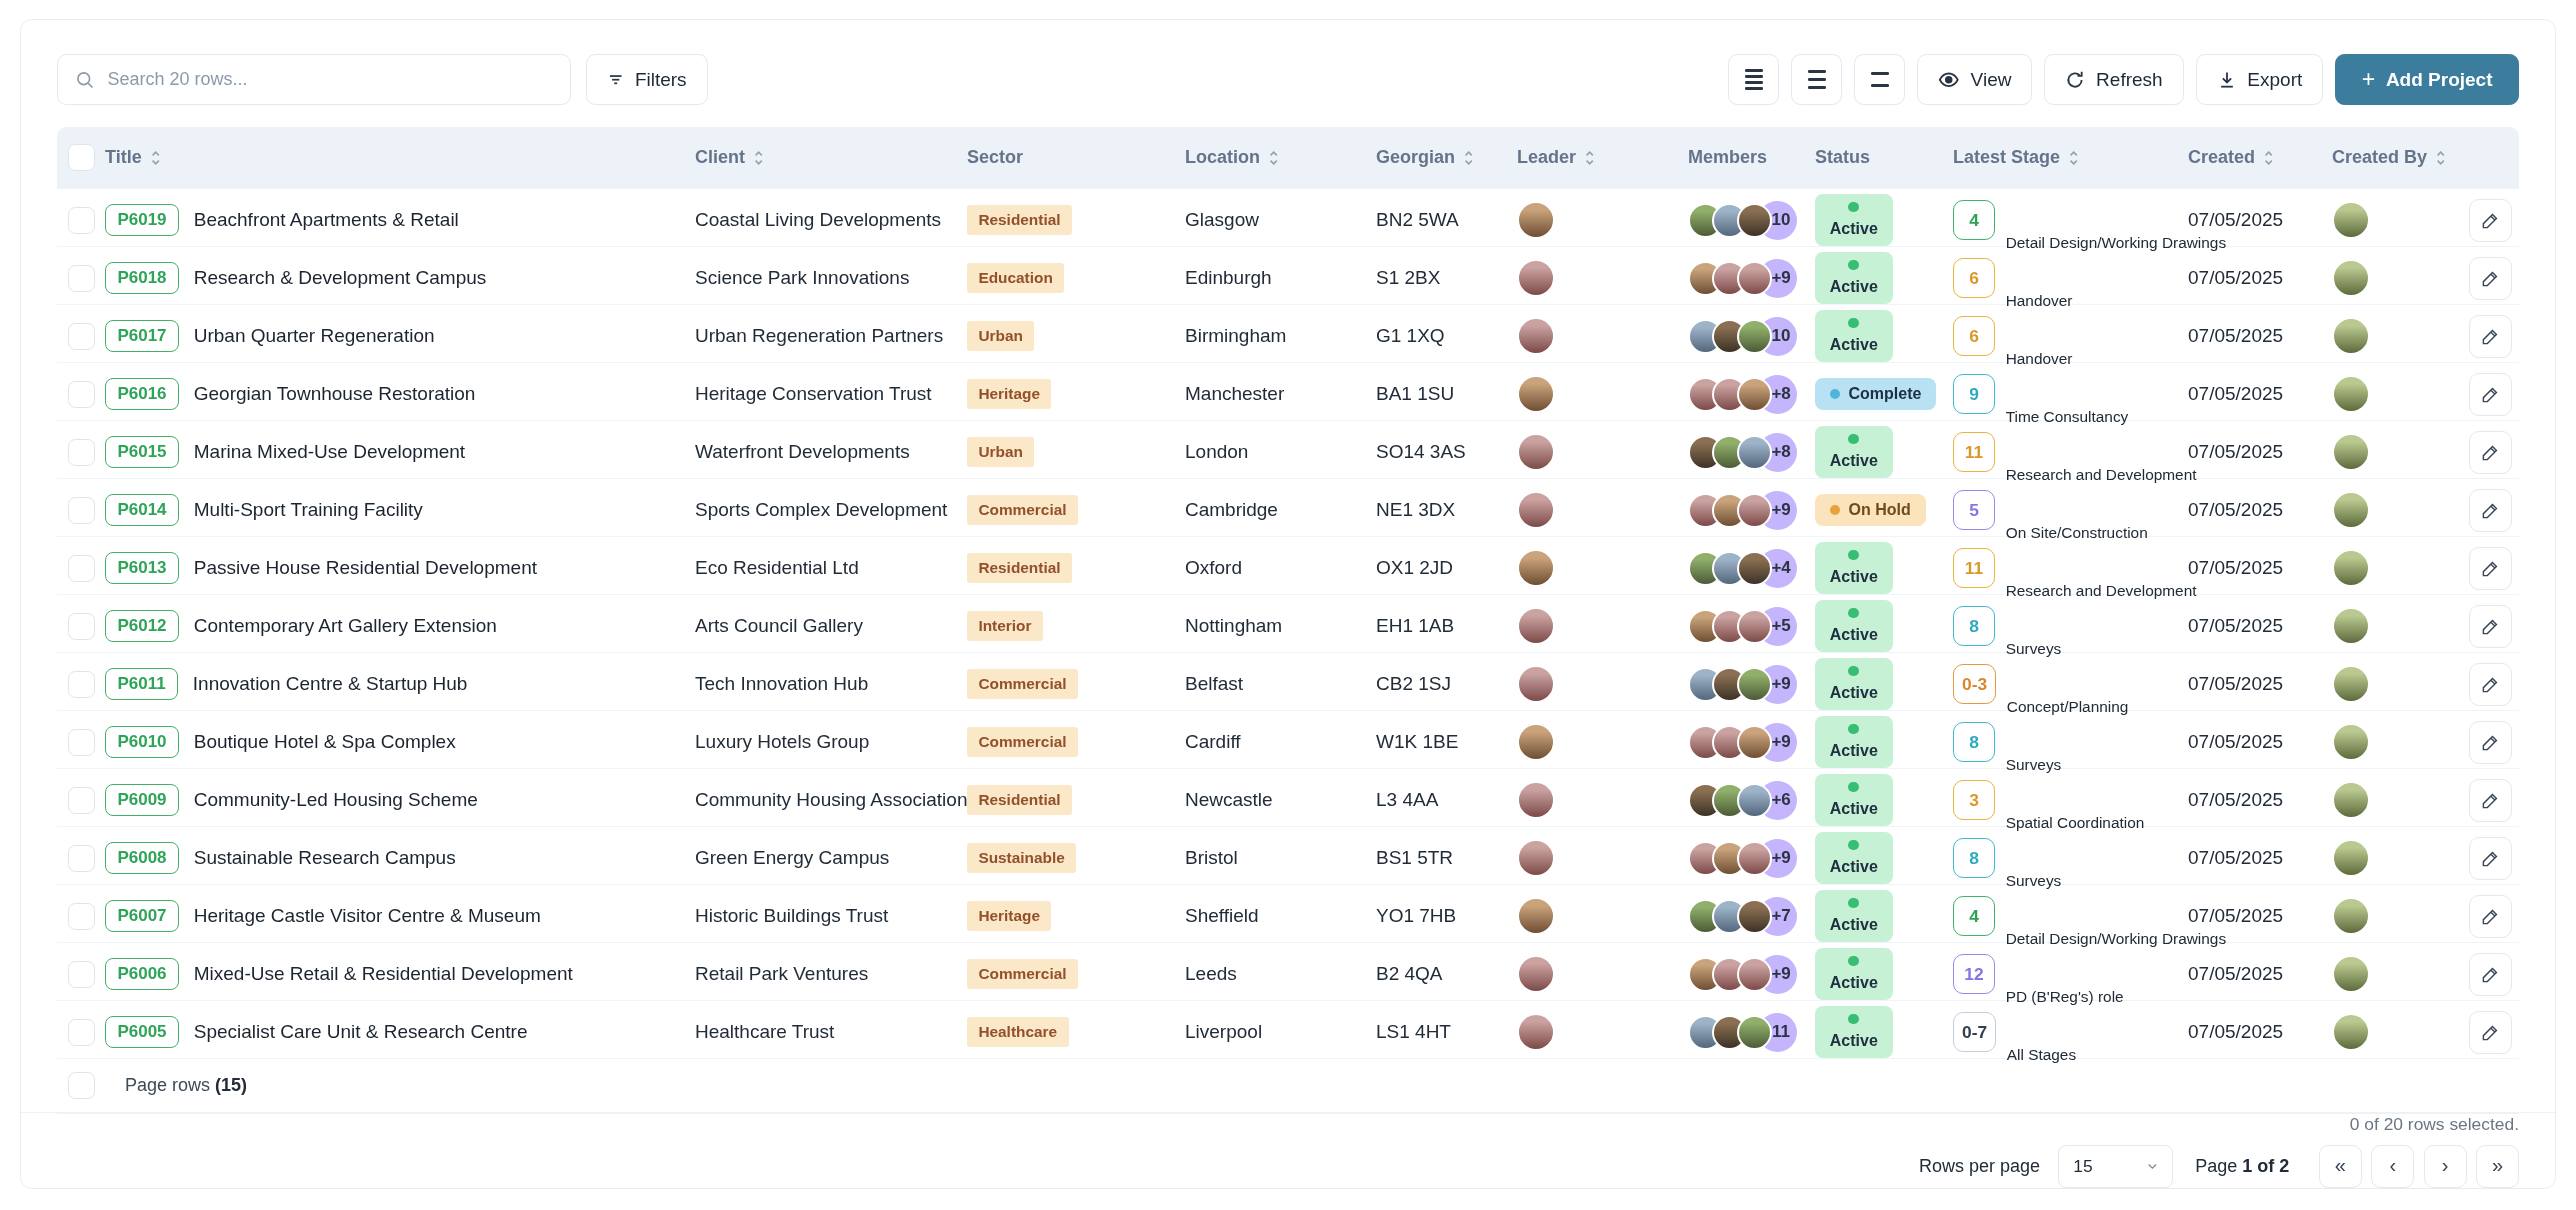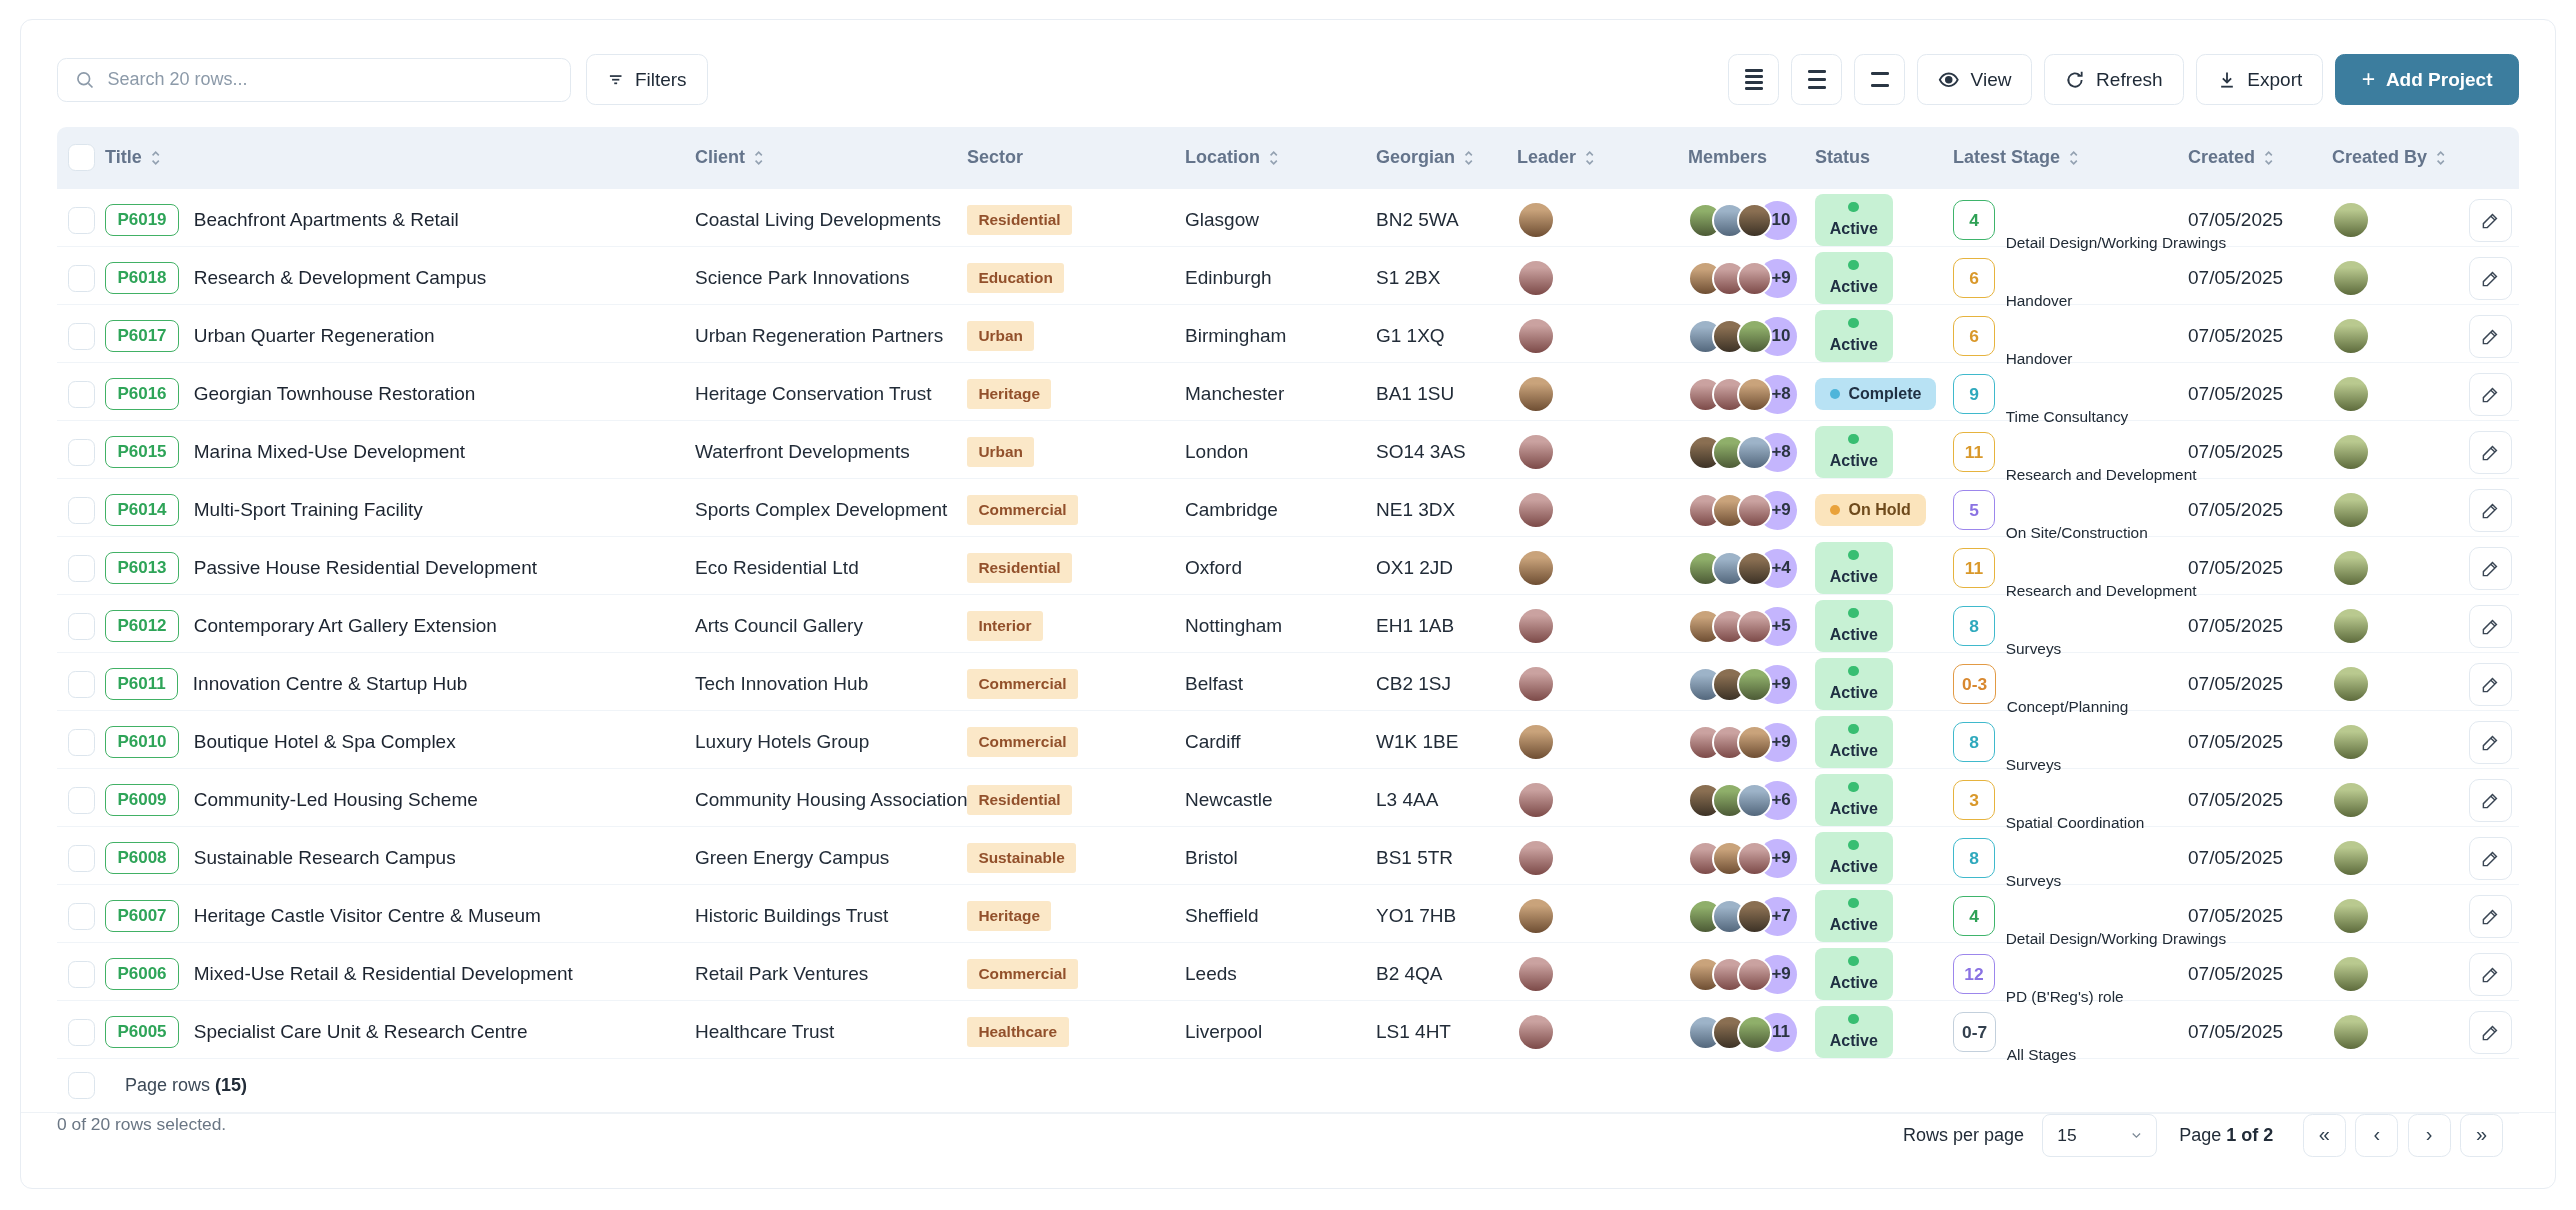--- a/index.html
+++ b/index.html
@@ -3,21 +3,21 @@
 <meta charset="utf-8">
 <style>
   * { margin:0; padding:0; box-sizing:border-box; }
   html,body { width:2576px; height:1210px; background:#ffffff; font-family:"Liberation Sans", sans-serif; color:#1e2936; overflow:hidden; }
 
   .card { margin:19px 20px; width:2536px; height:1170px; background:#fff; border:1.3px solid #e8edf3; border-radius:12px; padding:34px 36px 0 36px; position:relative; }
 
   
   .toolbar { display:flex; justify-content:space-between; align-items:center; margin-bottom:21.5px; }
   .toolbar-left { display:flex; align-items:center; gap:14.8px; }
-  .search-box { display:flex; align-items:center; gap:12px; width:514px; height:44px; border:1.3px solid #e2e9f0; border-radius:9.4px; padding:0 17.4px; background:#fff; }
+  .search-box { display:flex; align-items:center; gap:12px; width:514px; height:51px; border:1.3px solid #e2e9f0; border-radius:9.4px; padding:0 17.4px; background:#fff; }
   .search-box svg { flex:0 0 auto; }
   .search-box input { border:none; outline:none; font-family:inherit; font-size:18px; color:#334150; width:100%; background:transparent; }
   .search-box input::placeholder { color:#8c9aa9; }
   .btn { display:inline-flex; align-items:center; justify-content:center; gap:10.7px; height:51px; padding:0 20px; border:1.3px solid #e2e9f0; border-radius:9.4px; background:#fff; font-family:inherit; font-size:19px; font-weight:500; color:#1e2936; cursor:pointer; }
   .btn-square { width:51px; padding:0; }
   .btn-primary { background:#3c7d9e; border-color:#3c7d9e; color:#fff; font-weight:600; padding:0 25.5px; }
   .toolbar-right { display:flex; align-items:center; gap:12px; }
   .bars { display:flex; flex-direction:column; align-items:center; }
   .bars i { display:block; width:18px; height:2.7px; background:#2a3644; border-radius:1.3px; }
   .bars-4 i + i { margin-top:3.4px; }
@@ -71,21 +71,21 @@
   .edit-btn { width:43px; height:43px; border:1.3px solid #e2e9f0; border-radius:10px; background:#fff; display:flex; align-items:center; justify-content:center; cursor:pointer; justify-self:end; margin-right:2.7px; }
   .actions-cell { justify-content:flex-end; padding-right:4px; }
 
   .footer-row { height:55px; border-bottom:1.3px solid #eef2f6; }
   .footer-row .page-rows { font-size:18px; color:#3d4a58;margin-left:20px; }
   .footer-row b { font-weight:700; color:#222c38; }
 
   .divider { position:absolute; left:0; right:0; bottom:75px; border-top:1.3px solid #eef2f6; }
 
   
-  .bottombar { position:absolute; left:36px; right:52px; bottom:0; height:74px; display:flex; align-items:flex-start; justify-content:space-between; }
+  .bottombar { position:absolute; left:36px; right:36px; bottom:0; height:74px; display:flex; align-items:flex-end; justify-content:space-between;flex-direction:column; }
   .selected-info { font-size:17.4px; color:#6a7684; }
   .pagination { display:flex; align-items:center; gap:17.4px; }
   .rpp-label { font-size:18px; color:#222c38; }
   .rpp-select { width:115px; height:43px; border:1.3px solid #e2e9f0; border-radius:8px; display:flex; align-items:center; justify-content:space-between; padding:0 12px 0 14.8px; font-size:17.4px; color:#222c38; background:#fff; cursor:pointer; }
   .page-info { font-size:18px; color:#222c38; margin:0 5.4px; }
   .page-info b { font-weight:700; }
   .nav-btn { width:43px; height:43px; border:1.3px solid #e2e9f0; border-radius:9.4px; background:#fff; font-family:inherit; font-size:20px; color:#30404f; display:flex; align-items:center; justify-content:center; cursor:pointer; padding-bottom:2.7px; }
   .navgroup { display:flex; gap:9.4px; margin-left:6.7px; }
 
   svg.icon { display:block; }

